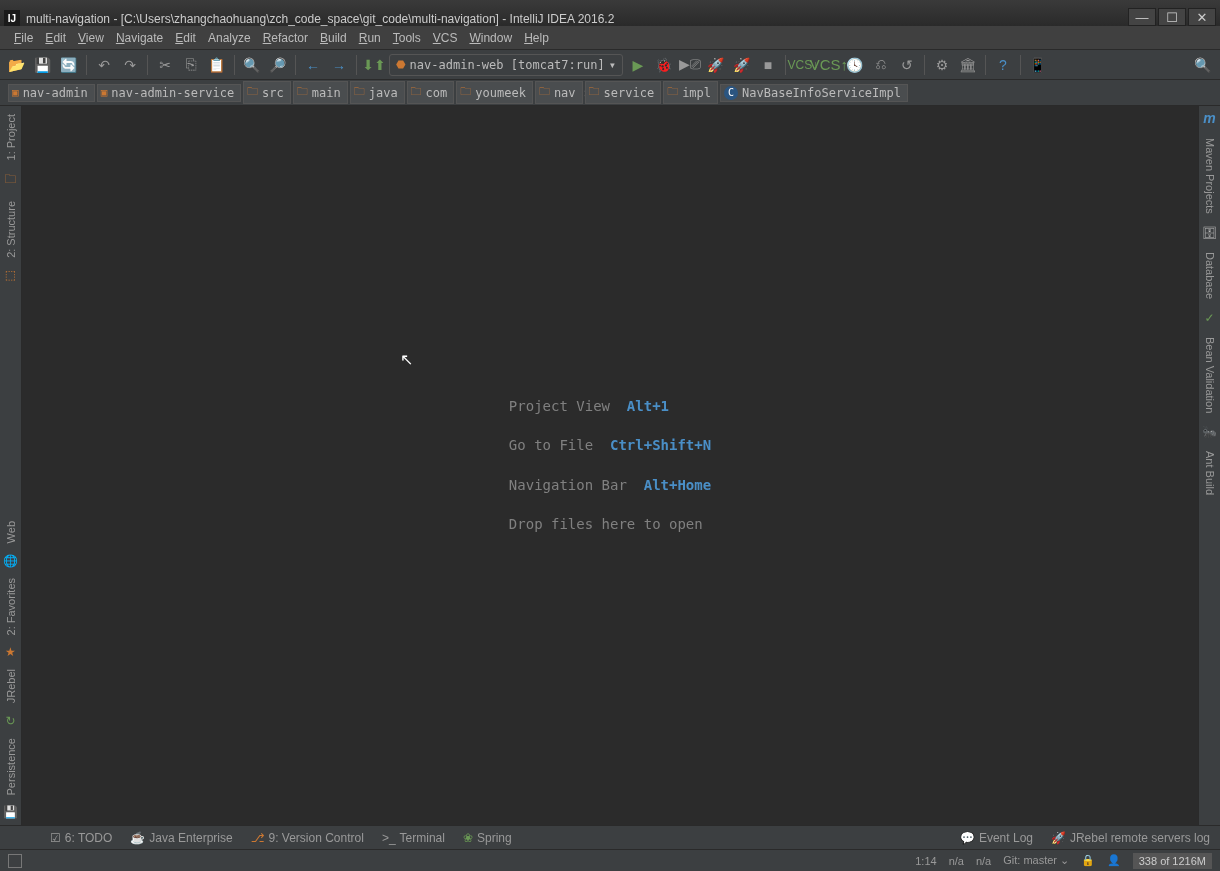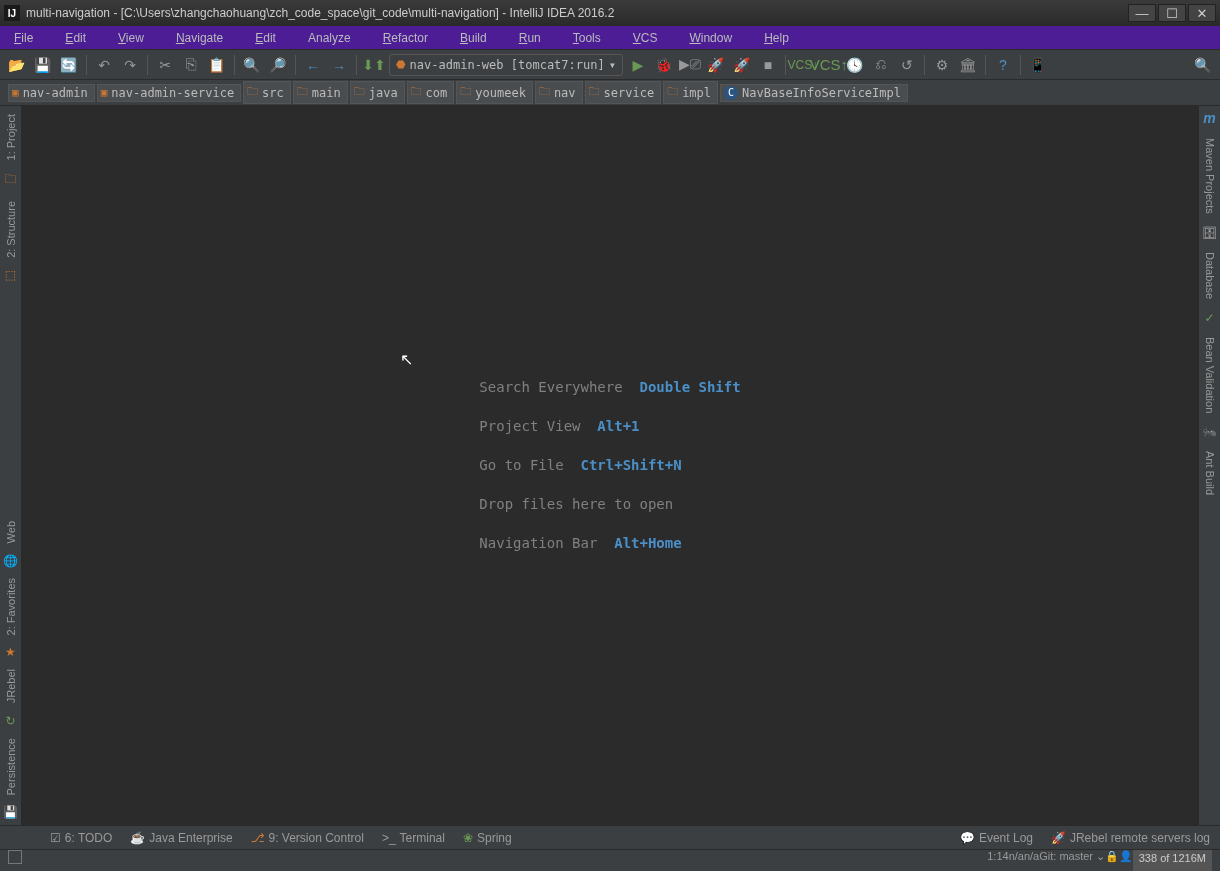--- a/index.html
+++ b/index.html
@@ -11,21 +11,21 @@
   height: 871px;
   overflow: hidden;
   color: #bbbbbb;
   display: flex;
   flex-direction: column;
 }
 .titlebar {
   height: 26px;
   background: linear-gradient(#3a3a3a, #2a2a2a);
   display: flex;
-  align-items: center;
+  align-items: flex-end;
   padding: 0 4px;
   color: #cccccc;
   font-size: 12px;
 }
 .titlebar .app-icon {
   width: 16px; height: 16px;
   background: #1a1a1a;
   color: #fff;
   font-weight: bold;
   font-size: 10px;
@@ -39,25 +39,25 @@
 .titlebar .win-btn {
   width: 28px; height: 18px;
   background: #444;
   border: 1px solid #222;
   display: flex; align-items: center; justify-content: center;
   font-size: 13px; color: #ccc;
   cursor: pointer;
 }
 .menubar {
   height: 24px;
-  background: #4c1d95;
+  background: #404040;
   display: flex;
   align-items: center;
   padding: 5px 8px;
-  gap: 20px;
+  gap: 0;
   border-bottom: 1px solid #2a2a2a;
 }
 .menubar .menu-item {
   padding: 2px 6px;
   color: #bbbbbb;
   cursor: pointer;
 }
 .menubar .menu-item::first-letter { text-decoration: underline; }
 .menubar .menu-item.analyze::first-letter { text-decoration: none; }
 .toolbar {
@@ -197,21 +197,23 @@
   display: flex;
   align-items: center;
   gap: 4px;
 }
 .bottom-tabs .bt-spacer { flex: 1; }
 .statusbar {
   height: 22px;
   background: #3c3f41;
   border-top: 1px solid #2a2a2a;
   display: flex;
+  align-items: center;
   padding: 0 8px;
+  gap: 12px;
   font-size: 11px;
   color: #999;
 }
 .statusbar .sb-spacer { flex: 1; }
 .statusbar .memory {
   background: #555;
   padding: 2px 6px;
   color: #ccc;
 }
 .statusbar .sb-icon {
@@ -367,25 +369,24 @@
     <span style="font-size:12px;color:#6a9955;margin:2px 0">↻</span>
     <div class="gutter-tab">
         <span>Persistence</span>
       </div>
     <span style="font-size:12px;margin:2px 0 6px">💾</span>
   </div>
 
   <div class="editor">
     <div class="cursor-arrow">↖</div>
     <div class="welcome">
-      <div class="row"><span>Search Everywhere</span>&nbsp;&nbsp;<span class="shortcut">Double Shift</span></div>
       <div class="row"><span>Project View</span>&nbsp;&nbsp;<span class="shortcut">Alt+1</span></div>
       <div class="row"><span>Go to File</span>&nbsp;&nbsp;<span class="shortcut">Ctrl+Shift+N</span></div>
+      <div class="row"><span>Navigation Bar</span>&nbsp;&nbsp;<span class="shortcut">Alt+Home</span></div>
       <div class="row"><span>Drop files here to open</span></div>
-      <div class="row"><span>Navigation Bar</span>&nbsp;&nbsp;<span class="shortcut">Alt+Home</span></div>
     </div>
   </div>
 
   <div class="right-gutter">
     <span style="font-size:14px;color:#4a8fc7;font-style:italic;font-weight:bold;margin:4px 0">m</span>
     <div class="gutter-tab">
         <span>Maven Projects</span>
       </div>
     <span style="font-size:12px;margin:4px 0">🗄</span>
     <div class="gutter-tab">

